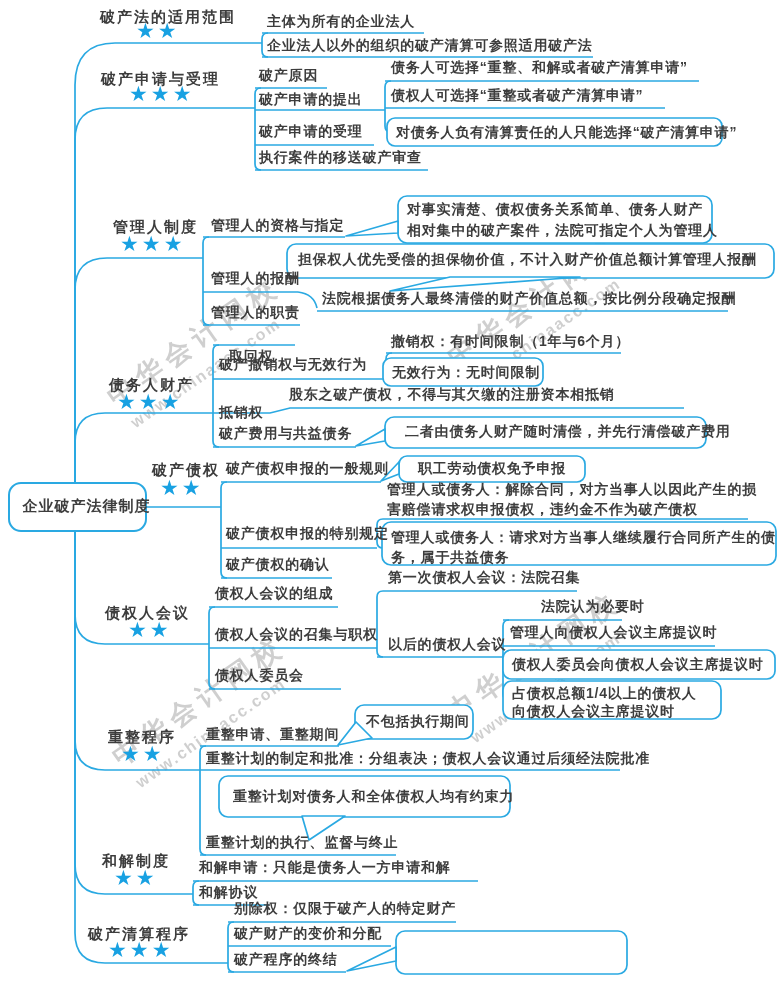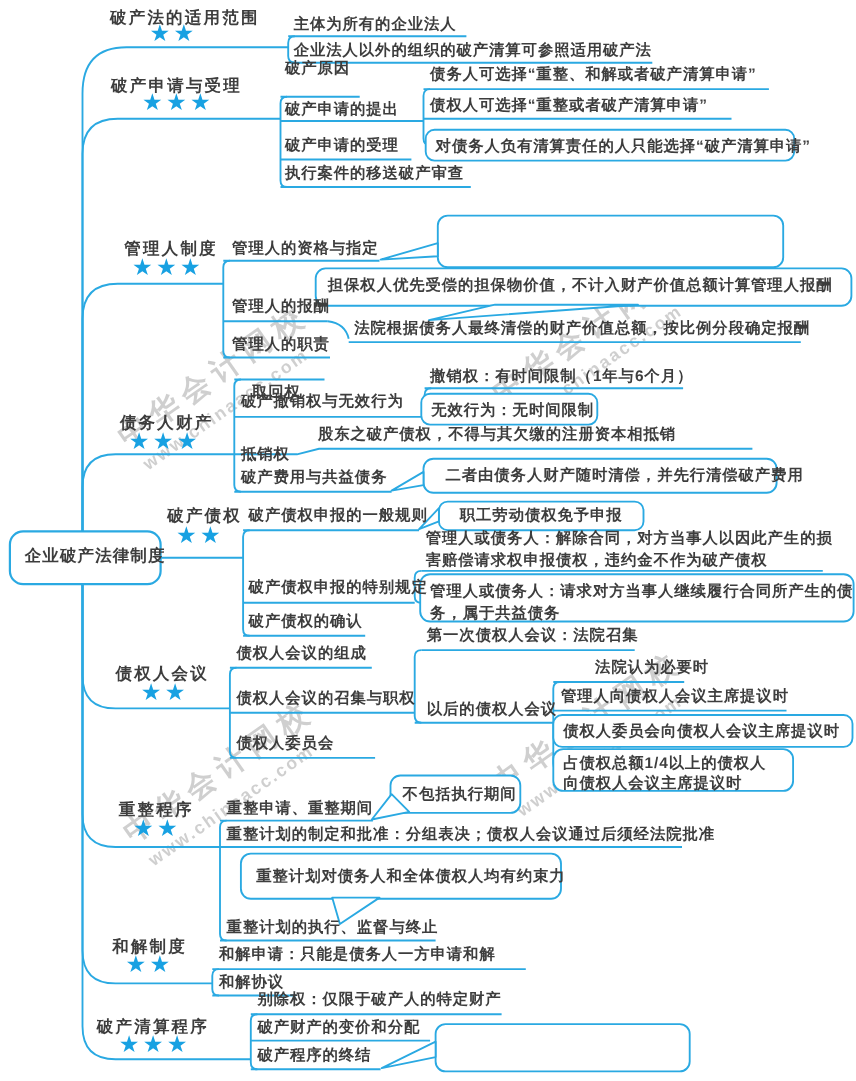--- a/index.html
+++ b/index.html
@@ -133,31 +133,33 @@
 
   <div class="n central" style="left:9px;top:497px;">企业破产法律制度</div>
 
   <div class="n lbl" style="left:100px;top:8px;">破产法的适用范围</div>
   <div class="stars" style="left:136px;top:20px;">★★</div>
   <div class="n" style="left:267px;top:13px;">主体为所有的企业法人</div>
   <div class="n" style="left:267px;top:37px;">企业法人以外的组织的破产清算可参照适用破产法</div>
 
   <div class="n lbl" style="left:101px;top:70px;">破产申请与受理</div>
   <div class="stars" style="left:129px;top:83px;">★★★</div>
-  <div class="n" style="left:259px;top:53px;text-align:right;">破产原因</div>
+  <div class="n" style="left:259px;top:67px;text-align:right;">破产原因</div>
   <div class="n" style="left:259px;top:91px;">破产申请的提出</div>
   <div class="n" style="left:391px;top:59px;">债务人可选择“重整、和解或者破产清算申请”</div>
   <div class="n" style="left:391px;top:87px;">债权人可选择“重整或者破产清算申请”</div>
   <div class="n" style="left:396px;top:124px;">对债务人负有清算责任的人只能选择“破产清算申请”</div>
   <div class="n" style="left:259px;top:123px;">破产申请的受理</div>
   <div class="n" style="left:259px;top:149px;">执行案件的移送破产审查</div>
 
   <div class="n lbl" style="left:113px;top:218px;">管理人制度</div>
   <div class="stars" style="left:120px;top:233px;">★★★</div>
   <div class="n" style="left:211px;top:217px;">管理人的资格与指定</div>
+  <div class="n multi lh21" style="left:407px;top:199px;">对事实清楚、债权债务关系简单、债务人财产
+相对集中的破产案件，法院可指定个人为管理人</div>
   <div class="n" style="left:211px;top:270px;">管理人的报酬</div>
   <div class="n" style="left:298px;top:251px;">担保权人优先受偿的担保物价值，不计入财产价值总额计算管理人报酬</div>
   <div class="n" style="left:322px;top:290px;">法院根据债务人最终清偿的财产价值总额，按比例分段确定报酬</div>
   <div class="n" style="left:211px;top:304px;">管理人的职责</div>
 
   <div class="n lbl" style="left:109px;top:376px;">债务人财产</div>
   <div class="stars" style="left:117px;top:391px;">★★★</div>
   <div class="n" style="left:229px;top:324px;margin-top:24px;">取回权</div>
   <div class="n" style="left:219px;top:356px;">破产撤销权与无效行为</div>
   <div class="n" style="left:391px;top:333px;">撤销权：有时间限制（1年与6个月）</div>

